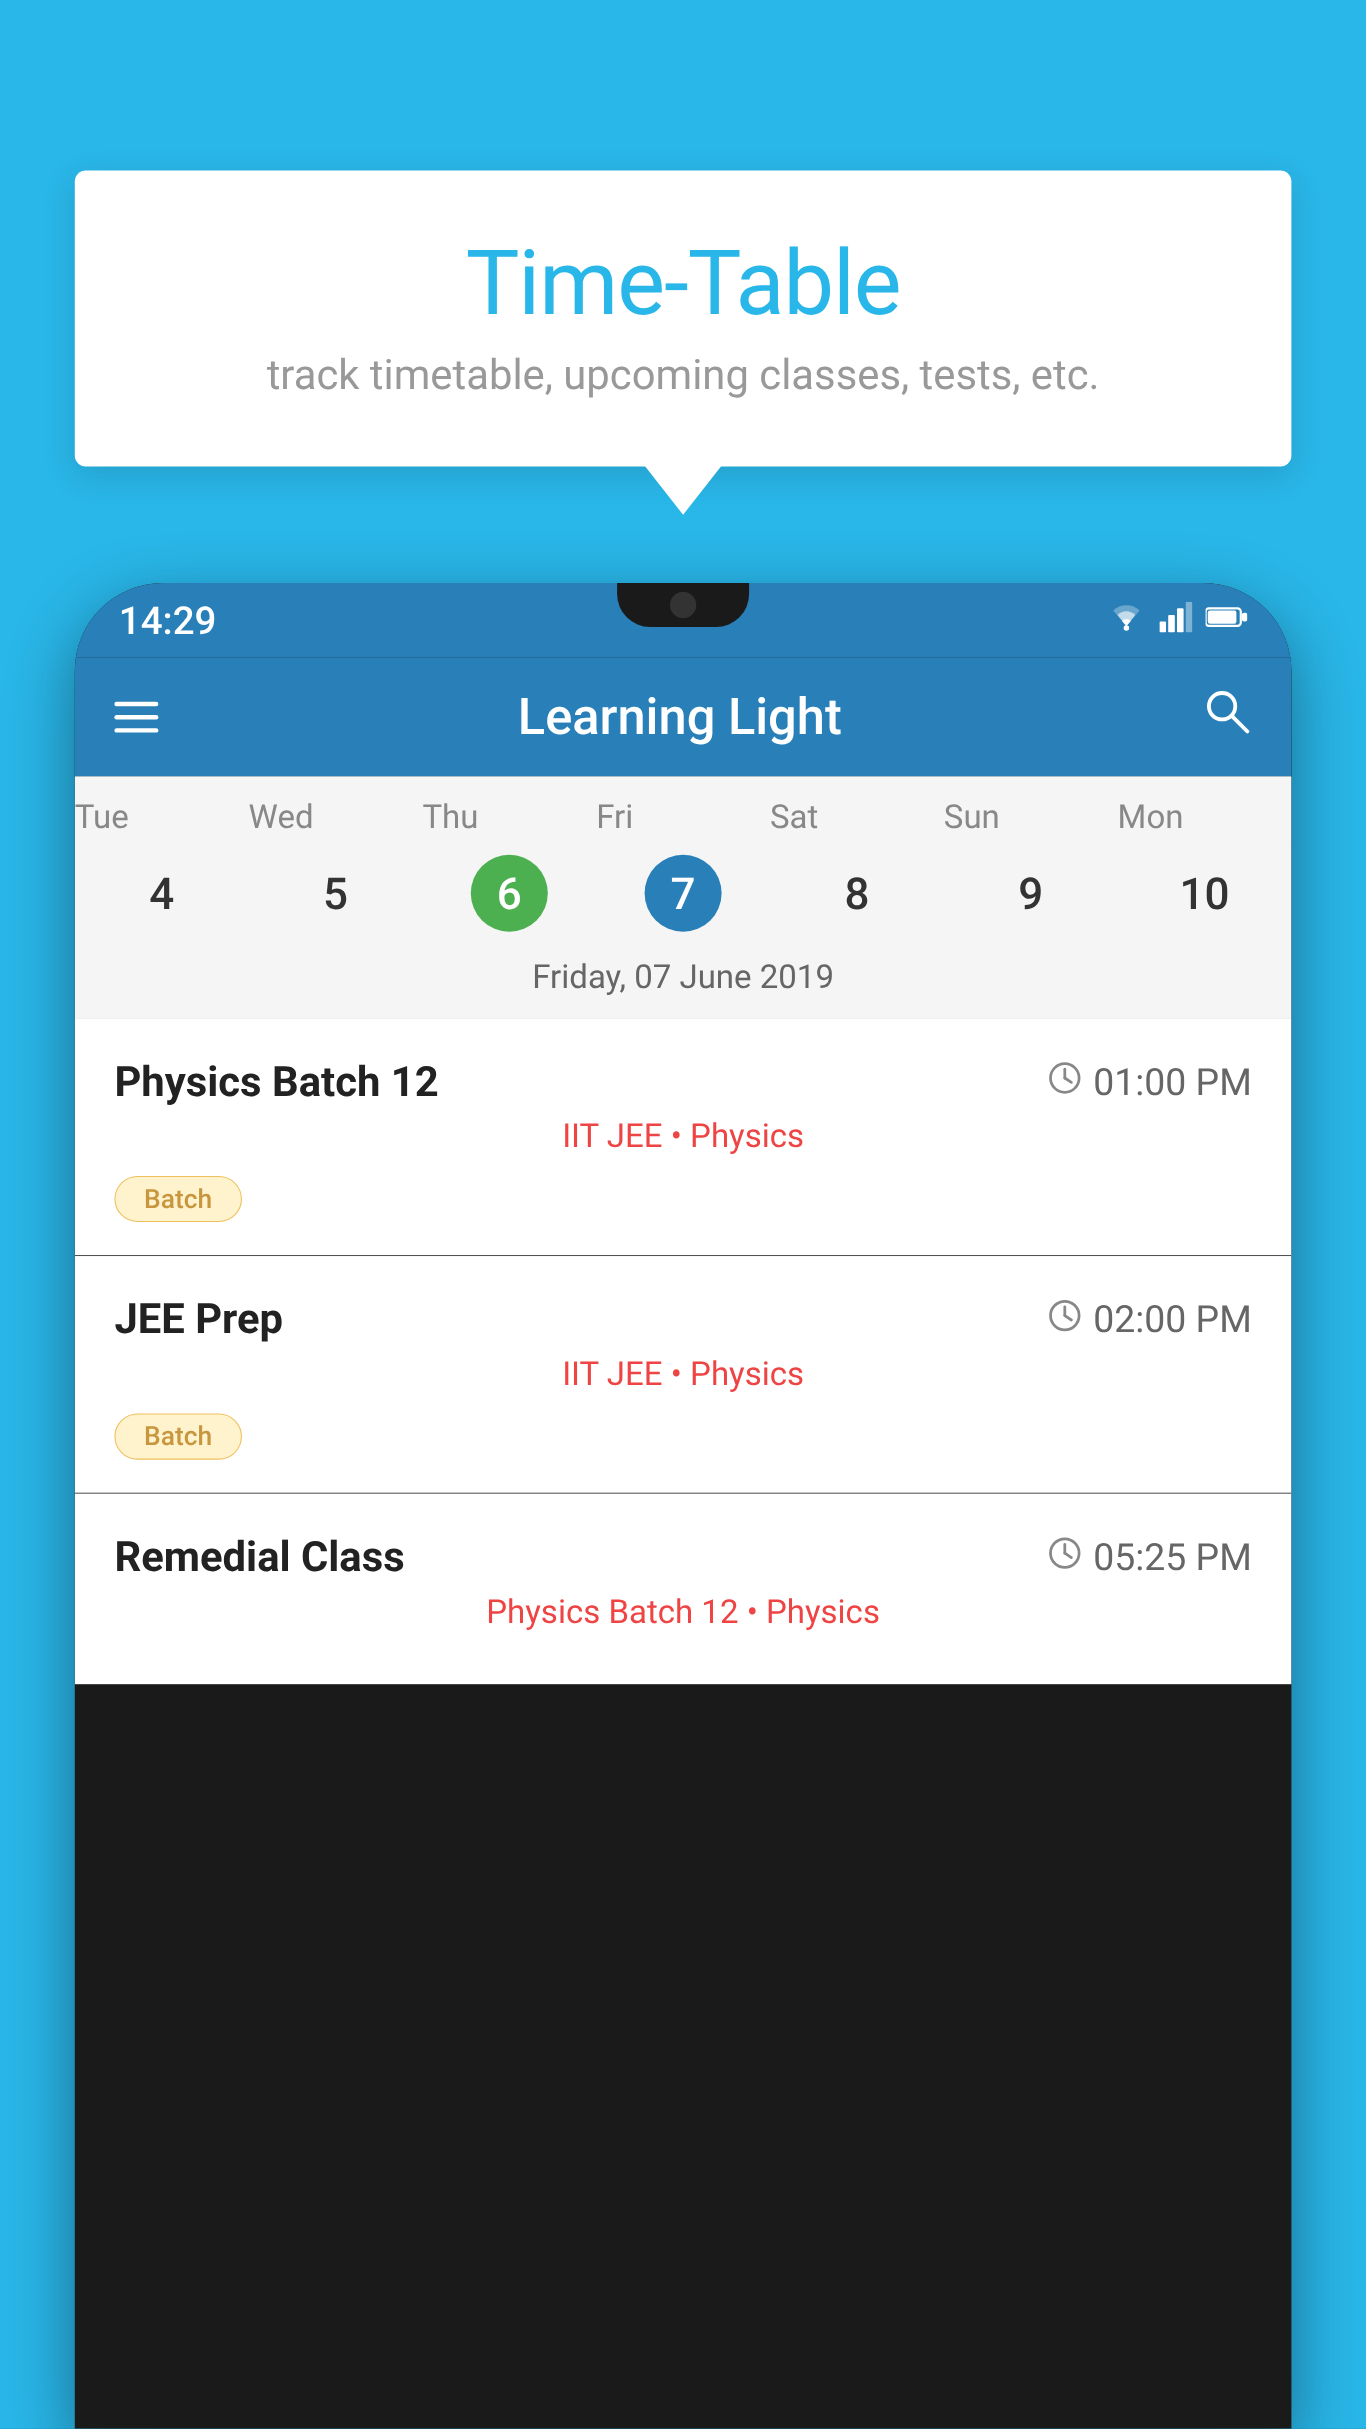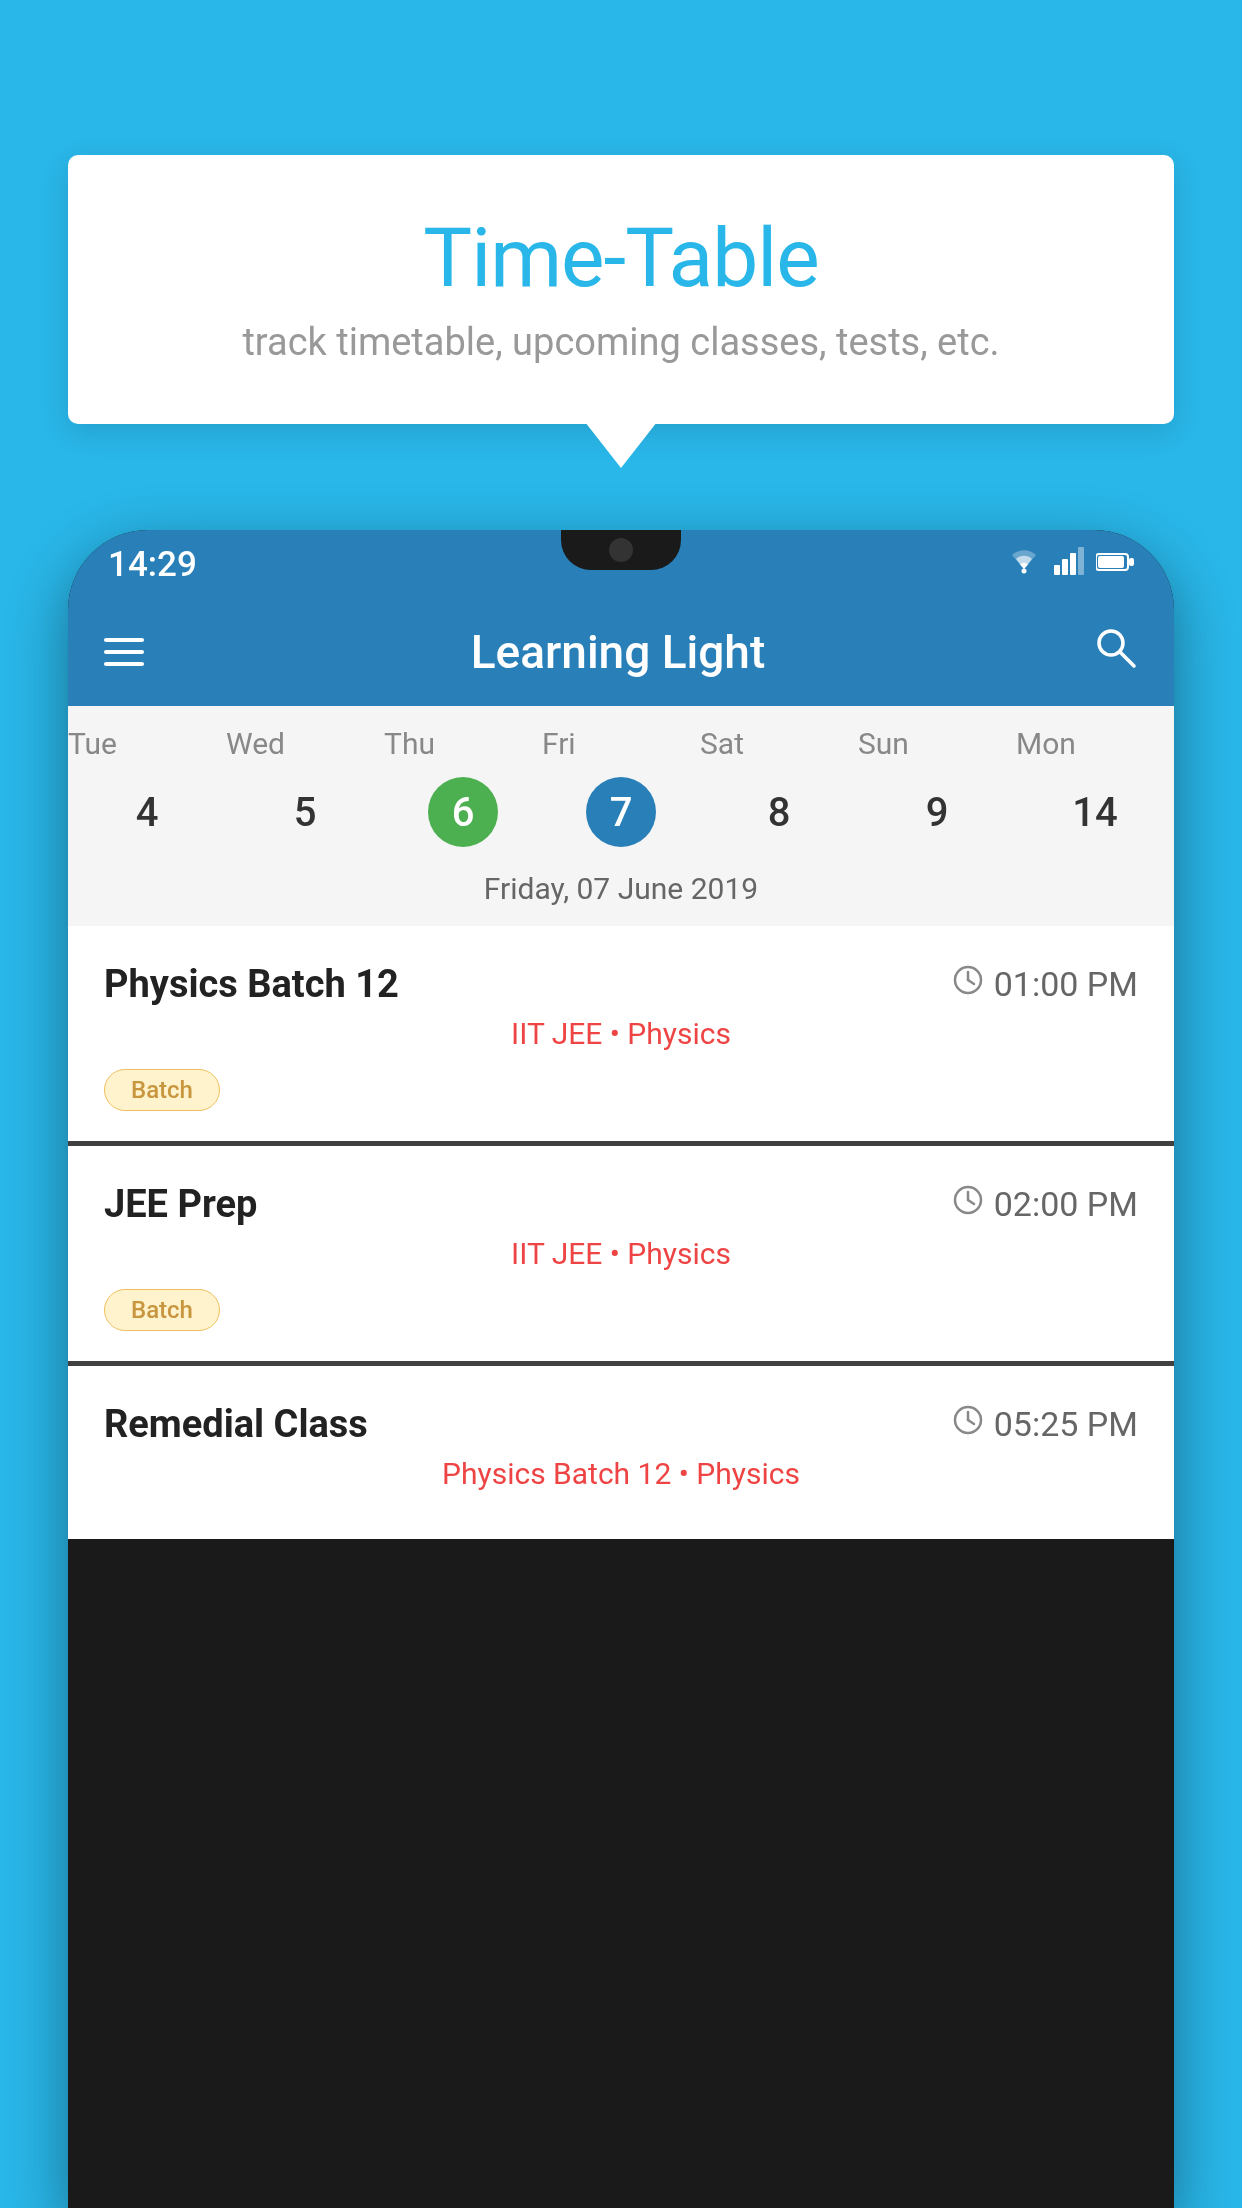--- a/index.html
+++ b/index.html
@@ -221,21 +221,21 @@
     }
 
     
     .schedule-list {
       background: #fff;
     }
 
     .schedule-item {
       background: #fff;
       padding: 36px 36px 30px;
-      border-bottom: 5px solid #404040;
+      border-bottom: 1px solid #404040;
     }
 
     .schedule-item-top {
       display: flex;
       align-items: center;
       justify-content: space-between;
       margin-bottom: 10px;
     }
 
     .schedule-title {
@@ -375,21 +375,21 @@
       <div class="day-num-col">
         <div class="day-number selected">7</div>
       </div>
       <div class="day-num-col">
         <div class="day-number">8</div>
       </div>
       <div class="day-num-col">
         <div class="day-number">9</div>
       </div>
       <div class="day-num-col">
-        <div class="day-number">14</div>
+        <div class="day-number">10</div>
       </div>
     </div>
 
     <div class="selected-date-label">Friday, 07 June 2019</div>
   </div>
 
   <div class="schedule-list">
 
     <div class="schedule-item">
       <div class="schedule-item-top">

